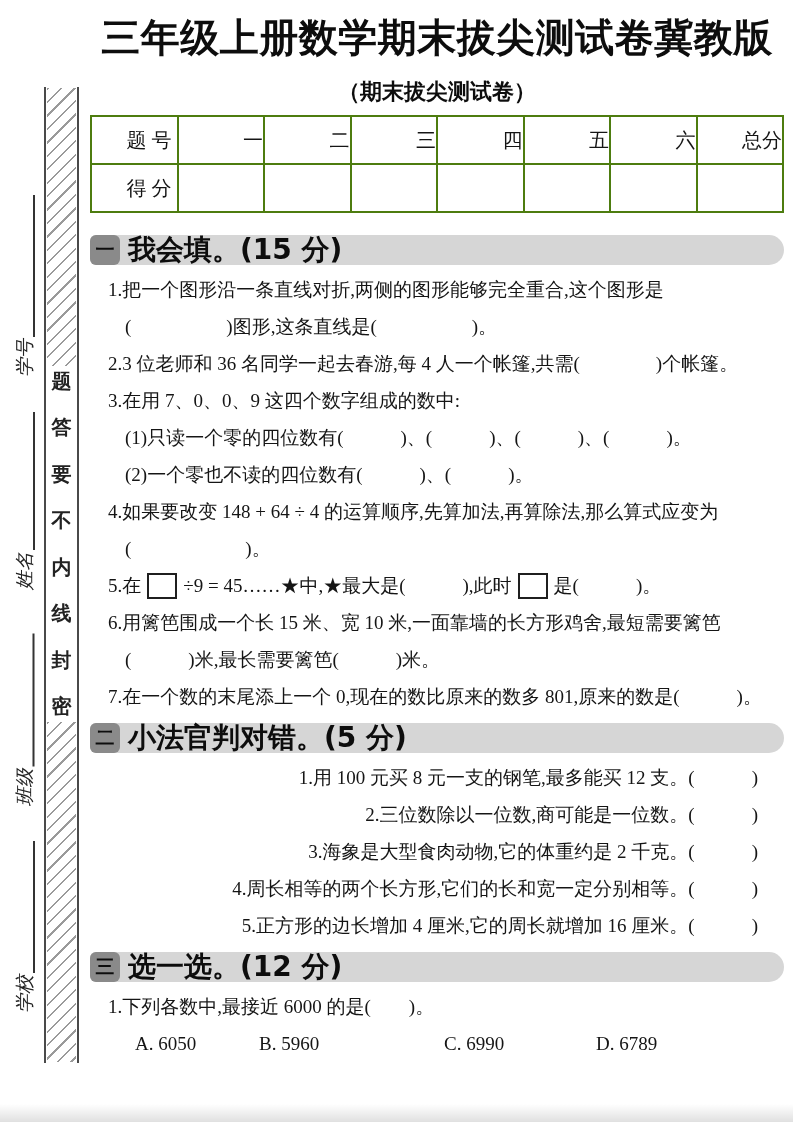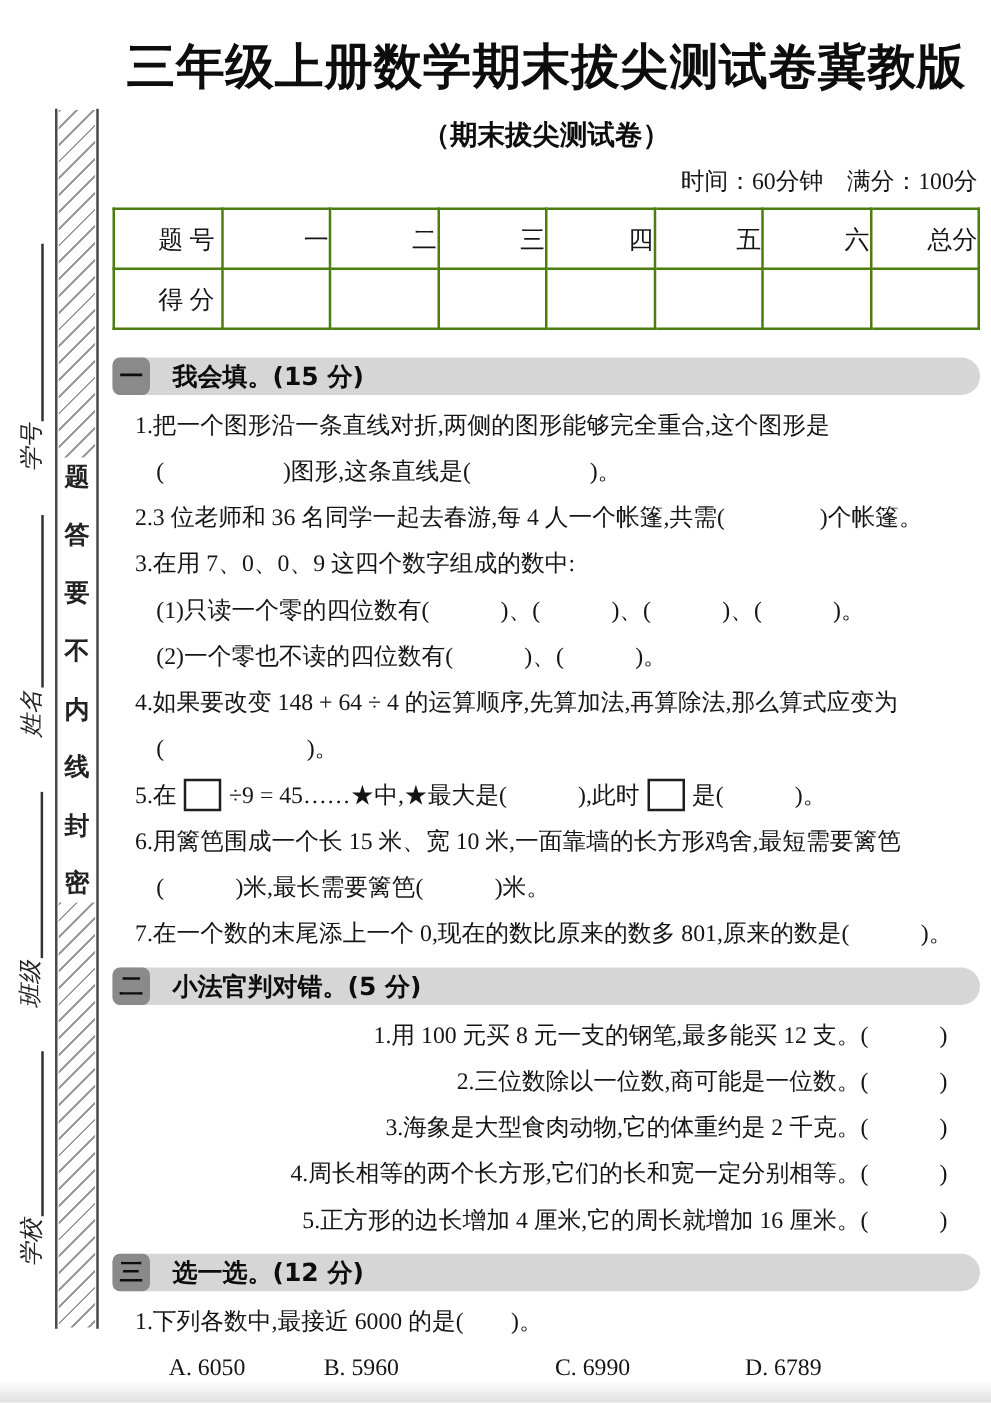--- a/index.html
+++ b/index.html
@@ -29,21 +29,21 @@
     position:absolute; height:22px; display:flex; align-items:flex-end;
     transform:rotate(-90deg); font-size:19px; font-style:italic; color:#222;
     white-space:nowrap;
   }
   .field .blank { display:inline-block; height:2px; border-bottom:2px solid #333; margin:0 0 3px 2px; }
   .field.f1 { width:194px; left:-70px; top:269px; } .field.f1 .blank{ width:142px; }
   .field.f2 { width:190px; left:-68px; top:484px; } .field.f2 .blank{ width:138px; }
   .field.f3 { width:187px; left:-67px; top:702px; } .field.f3 .blank{ width:133px; }
   .field.f4 { width:186px; left:-66px; top:909px; } .field.f4 .blank{ width:132px; }
   
-  .main { position:absolute; left:90px; top:28px; width:694px; }
+  .main { position:absolute; left:90px; top:12px; width:694px; }
   .title {
     font-family:"DejaVu Sans","Liberation Sans",sans-serif;
     font-weight:900; font-size:39px; line-height:52px; text-align:center;
     letter-spacing:0.5px; color:#0d0d0d;
   }
   .subtitle {
     margin-top:13px; font-family:Liberation Mono, monospace;
     font-weight:700; font-size:22px; text-align:center; color:#0d0d0d;
   }
   .meta { margin-top:9px; font-size:19px; text-align:right; padding-right:2px; }
@@ -57,21 +57,21 @@
   .bar {
     height:30px; background:#d6d6d6; border-radius:6px 15px 15px 6px;
     display:flex; align-items:center;
     font-family:"DejaVu Sans","Liberation Sans",sans-serif;
   }
   .bar .num {
     width:30px; height:30px; background:#8a8a8a; border-radius:6px; flex:0 0 30px;
     display:flex; align-items:center; justify-content:center;
     font-size:19px; font-weight:800; color:#0d0d0d;
   }
-  .bar .txt { font-size:20px; font-weight:800; padding-left:18px; color:#0d0d0d; }
+  .bar .txt { font-size:28px; font-weight:800; padding-left:8px; color:#0d0d0d; }
   .bar.b1 { margin-top:22px; }
   .bar.b2 { margin-top:8px; }
   .bar.b3 { margin-top:8px; }
   
   .qs { margin-top:6px; font-size:19px; }
   .ql { height:37px; line-height:37px; padding-left:18px; white-space:pre; }
   .ql.ind { padding-left:35px; }
   .sqbox {
     display:inline-block; width:30px; height:26px; border:2px solid #1f1f1f;
     vertical-align:middle; margin:-3px 6px 0 6px; background:#fff;
@@ -122,21 +122,20 @@
   </div>
   <div class="field f4">
     <span>学校</span>
       <span class="blank"></span>
   </div>
 
   <div class="main">
 
     <div class="title">三年级上册数学期末拔尖测试卷冀教版</div>
     <div class="subtitle">（期末拔尖测试卷）</div>
-    <div class="meta">时间：60分钟　满分：100分</div>
 
     <table class="score">
       <tbody>
           <tr>
         <td class="wlbl">题号</td>
         <td>一</td>
         <td>二</td>
         <td>三</td>
         <td>四</td>
         <td>五</td>

